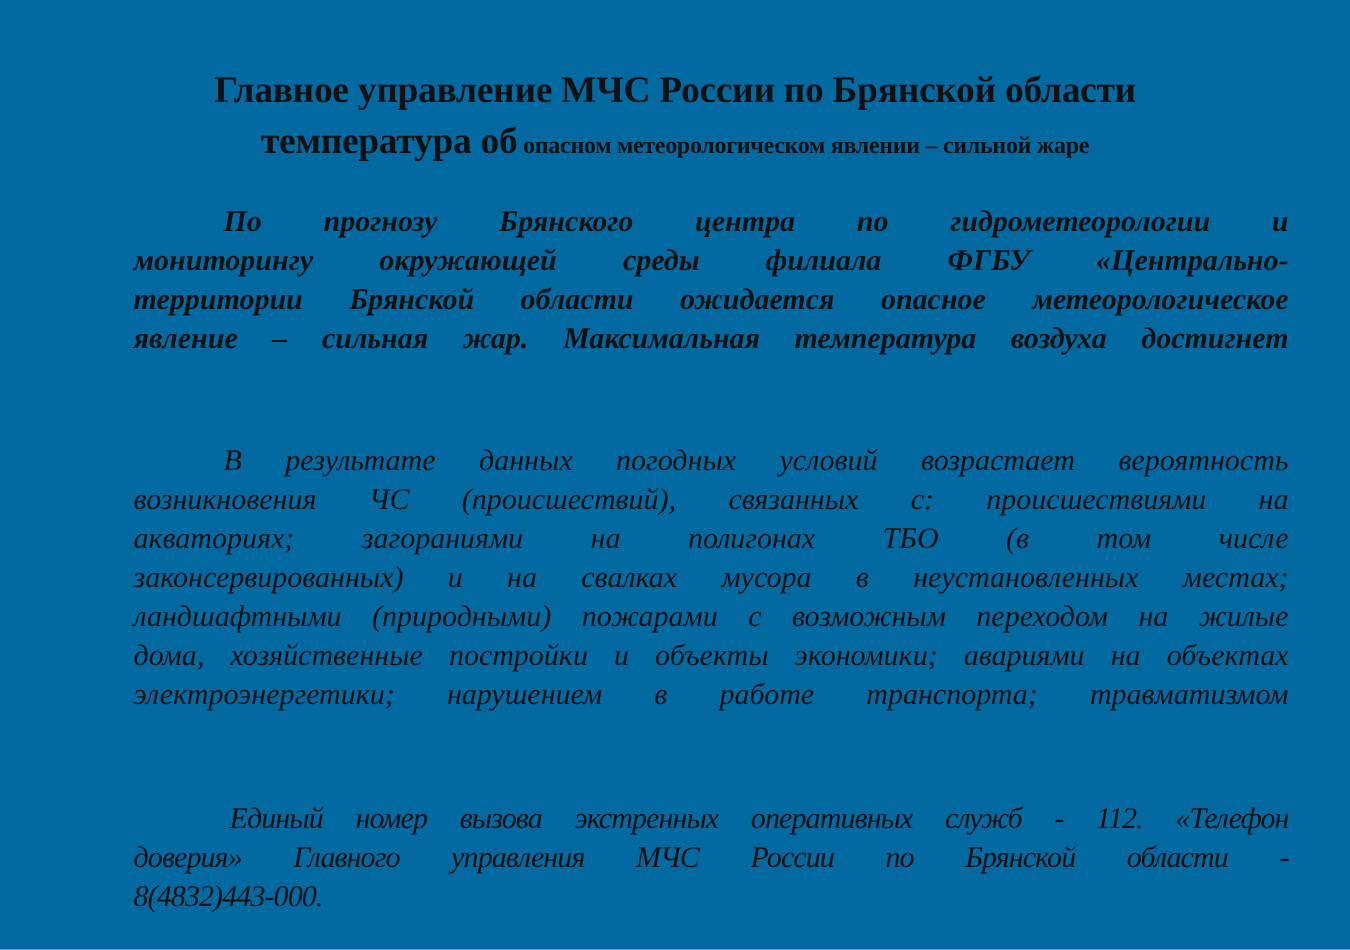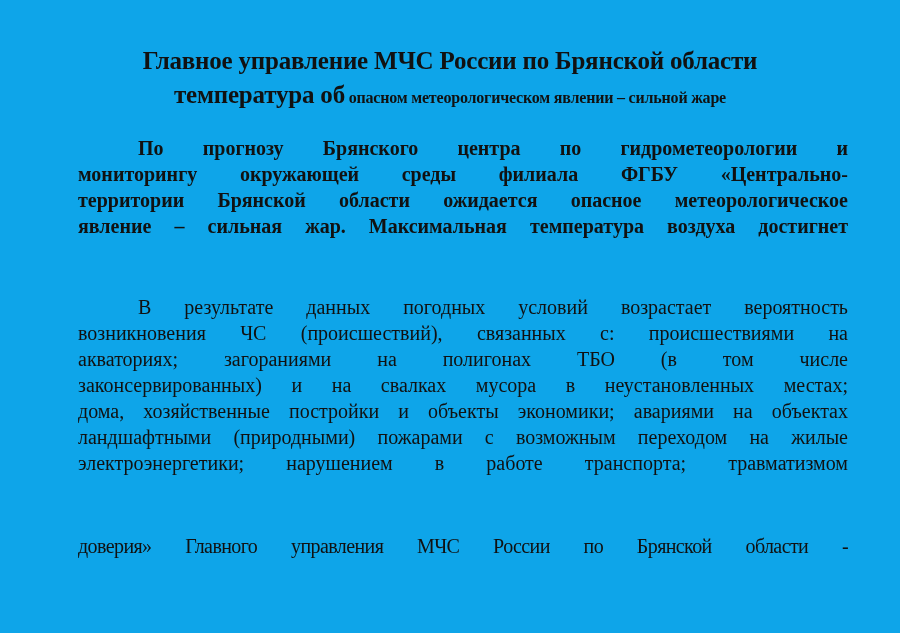--- a/index.html
+++ b/index.html
@@ -14,21 +14,21 @@
       position: relative;
       color: #111111;
       font-family: "Liberation Serif", "DejaVu Serif", serif;
     }
     .page {
       position: absolute;
       left: 0;
       top: 0;
       width: 900px;
       height: 633px;
-      background: #0ea5e9;
+      background: #0369a1;
     }
     .title {
       position: absolute;
       left: 0;
       width: 900px;
       text-align: center;
       font-weight: bold;
       white-space: nowrap;
     }
     .title-1 {
@@ -41,24 +41,25 @@
       top: 80px;
       font-size: 25px;
       line-height: 30px;
       letter-spacing: -0.2px;
     }
     .title-2 .small {
       font-size: 16px;
     }
     .para {
       position: absolute;
-      left: 78px;
+      left: 89px;
       width: 770px;
       font-size: 20px;
       line-height: 26px;
+      font-style: italic;
     }
     .para .line {
       display: block;
       height: 26px;
       text-align: justify;
       text-align-last: justify;
       white-space: normal;
       overflow: visible;
     }
     .para .line.last {
@@ -88,22 +89,24 @@
     <span class="line">мониторингу окружающей среды филиала ФГБУ «Центрально-</span>
     <span class="line">территории Брянской области ожидается опасное метеорологическое</span>
     <span class="line">явление – сильная жар. Максимальная температура воздуха достигнет</span>
   </div>
 
   <div class="para p2">
     <span class="line indent">В результате данных погодных условий возрастает вероятность</span>
     <span class="line">возникновения ЧС (происшествий), связанных с: происшествиями на</span>
     <span class="line">акваториях; загораниями на полигонах ТБО (в том числе</span>
     <span class="line">законсервированных) и на свалках мусора в неустановленных местах;</span>
+    <span class="line">ландшафтными (природными) пожарами с возможным переходом на жилые</span>
     <span class="line">дома, хозяйственные постройки и объекты экономики; авариями на объектах</span>
-    <span class="line">ландшафтными (природными) пожарами с возможным переходом на жилые</span>
     <span class="line">электроэнергетики; нарушением в работе транспорта; травматизмом</span>
   </div>
 
   <div class="para p3">
+    <span class="line indent">Единый номер вызова экстренных оперативных служб - 112. «Телефон</span>
     <span class="line">доверия» Главного управления МЧС России по Брянской области -</span>
+    <span class="line last">8(4832)443-000.</span>
   </div>
 
 </div>
 
 </body></html>

